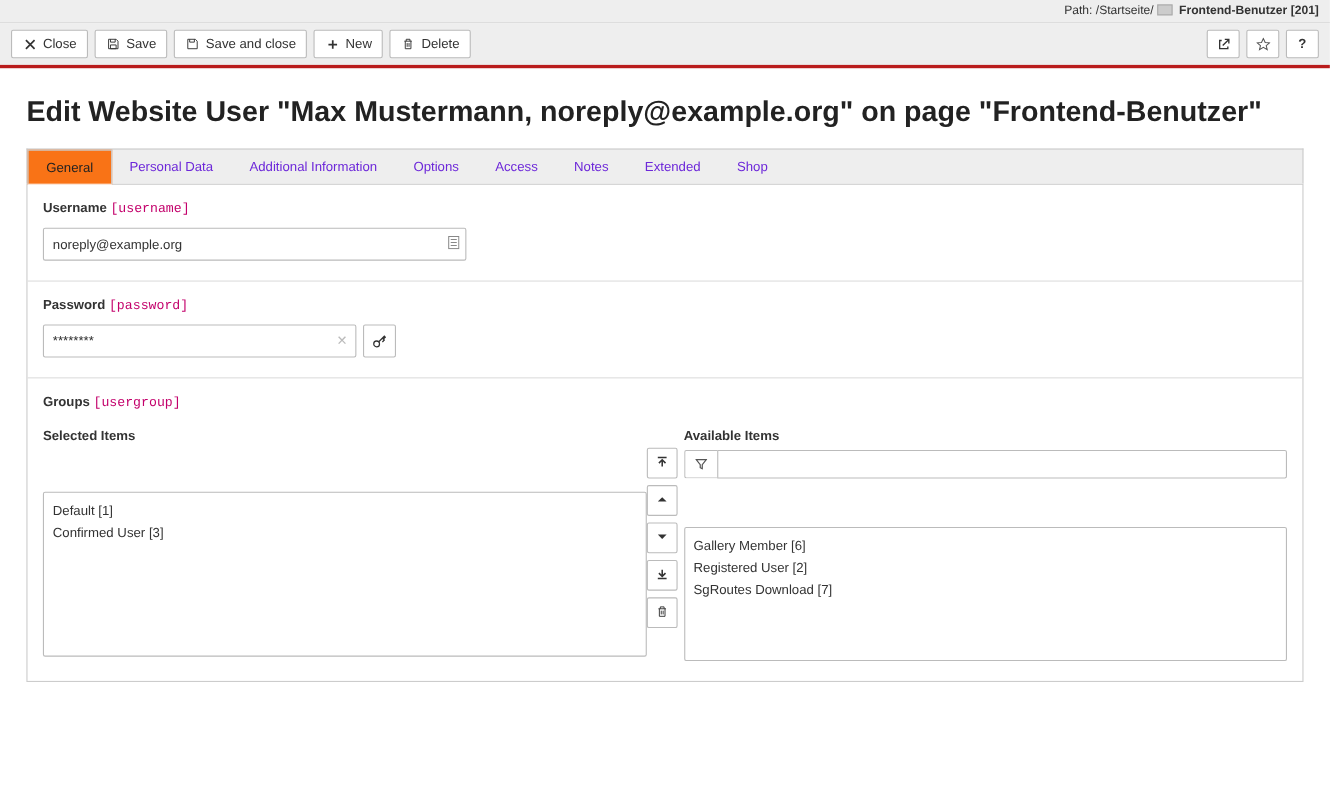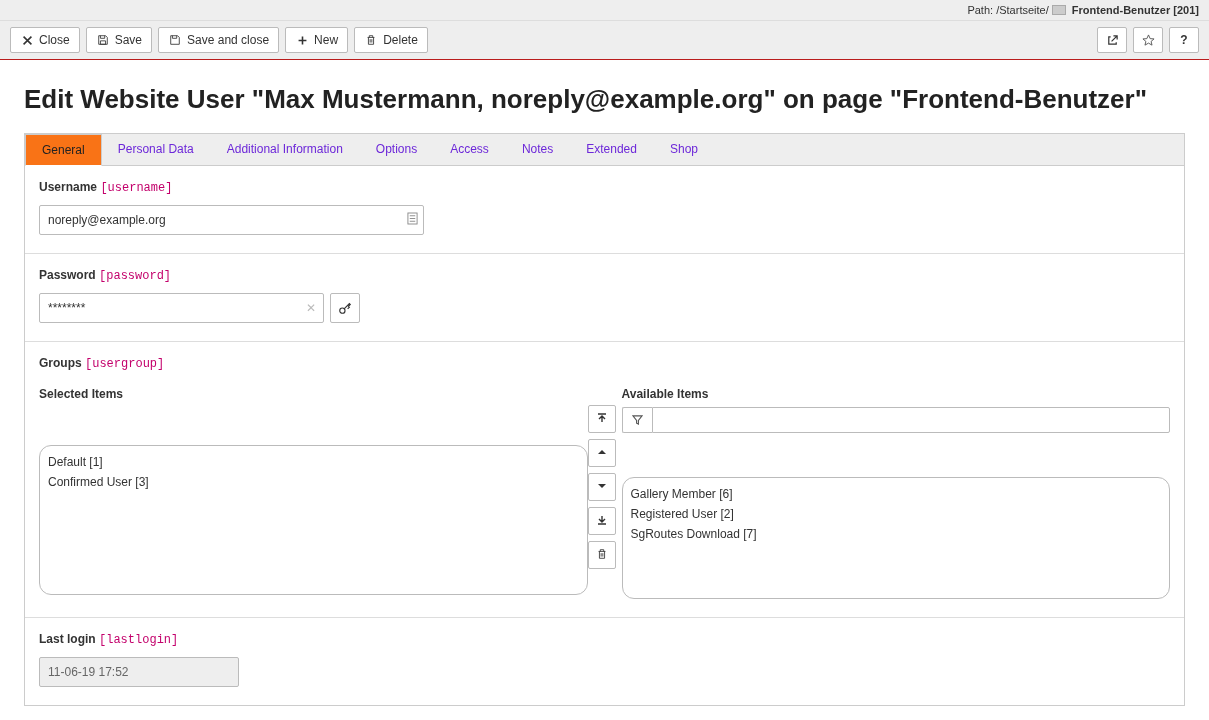--- a/index.html
+++ b/index.html
@@ -16,21 +16,21 @@
   font-size: 11px;
   border-bottom: 1px solid #ddd;
 }
 .top-path b { font-weight: bold; }
 .toolbar {
   background: #eee;
   padding: 6px 10px;
   display: flex;
   justify-content: space-between;
   align-items: center;
-  border-bottom: 1px solid #b91c1c;
+  border-bottom: 3px solid #b91c1c;
 }
 .toolbar-left, .toolbar-right { display: flex; gap: 6px; }
 .tbtn {
   display: inline-flex;
   align-items: center;
   gap: 5px;
   background: #fff;
   border: 1px solid #bbb;
   padding: 5px 9px;
   font-size: 12px;
@@ -117,21 +117,21 @@
   grid-template-columns: 1fr 34px 1fr;
   gap: 0;
   align-items: start;
 }
 .col-label { font-weight: bold; font-size: 12px; margin: 6px 0 6px; }
 .listbox {
   border: 1px solid #bbb;
   min-height: 150px;
   padding: 6px 8px;
   font-size: 12px;
-  border-radius: 12px;
+  border-radius: 2px;
   margin-top: 44px;
 }
 .listbox div { padding: 3px 0; cursor: pointer; }
 .btn-col { display: flex; flex-direction: column; gap: 6px; margin-top: 24px; }
 .btn-col .sq {
   border: 1px solid #bbb;
   background: #fff;
   width: 28px;
   height: 28px;
   display: flex;
@@ -345,22 +345,15 @@
           </div>
           <div class="listbox" style="min-height:122px">
             <div>Gallery Member [6]</div>
             <div>Registered User [2]</div>
             <div>SgRoutes Download [7]</div>
           </div>
         </div>
       </div>
     </div>
 
-    <div class="section">
-      <div class="field-label">
-        <span>Last login</span>
-        <span class="tech-key">[lastlogin]</span>
-      </div>
-      <input class="text-input readonly" type="text" readonly="" value="11-06-19 17:52" style="">
-    </div>
 
   </div>
 </div>
 
 </body></html>

